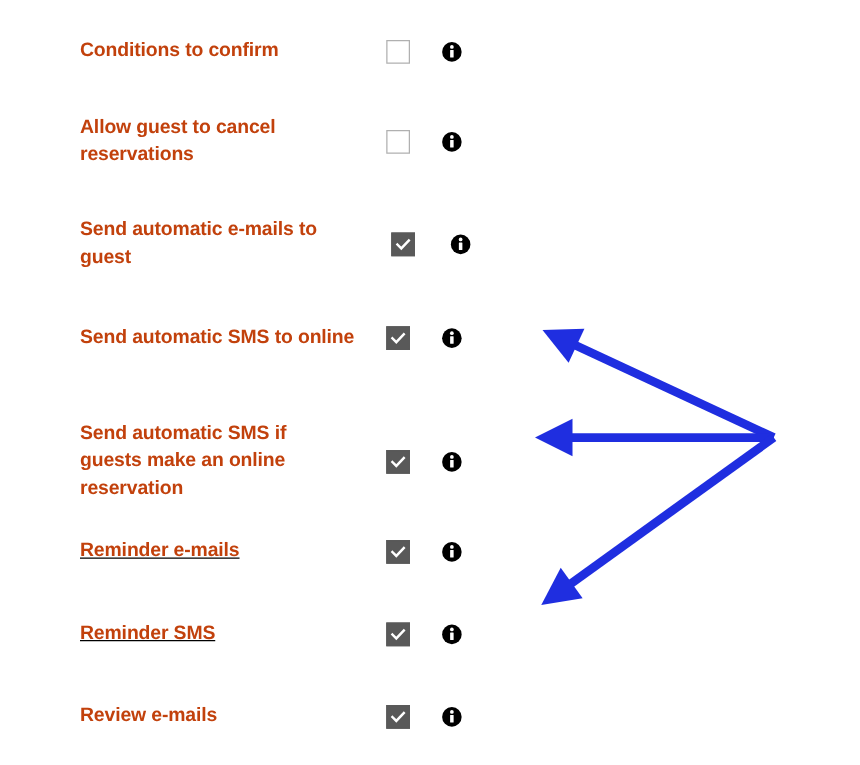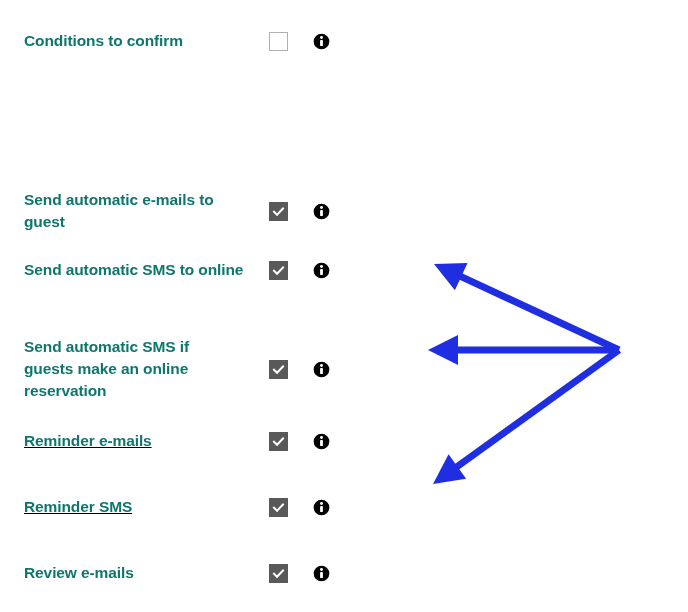--- a/index.html
+++ b/index.html
@@ -26,24 +26,24 @@
   .setting-row {
     position: absolute;
     left: 0;
     width: 400px;
     display: flex;
     align-items: center;
   }
 
   .row-label {
     width: 245px;
-    margin-left: 24px;
+    margin-left: 64px;
     font-size: 15.5px;
     font-weight: 600;
-    color: #0f766e;
+    color: #c2410c;
     line-height: 1.42;
     letter-spacing: -0.1px;
     white-space: pre-line;
   }
 
   .checkbox-cell {
     width: 44px;
     display: flex;
     justify-content: flex-start;
     align-items: center;
@@ -107,21 +107,35 @@
         <div class="checkbox" role="checkbox" aria-checked="false"></div>
       </div>
       <div class="info-cell">
         <svg class="info-icon" viewBox="0 0 20 20" xmlns="http://www.w3.org/2000/svg">
           <circle cx="10" cy="10" r="9.2" fill="#000000"></circle>
           <circle cx="10" cy="5.3" r="1.75" fill="#ffffff"></circle>
           <rect x="8.35" y="8.2" width="3.3" height="7.1" rx="0.5" fill="#ffffff"></rect>
         </svg>
       </div>
     </div>
-    <div class="setting-row" style="top: 178px; height: 66px;">
+    <div class="setting-row" style="top: 80px; height: 66px;">
+      <div class="row-label">Allow guest to cancel
+reservations</div>
+      <div class="checkbox-cell">
+        <div class="checkbox" role="checkbox" aria-checked="false"></div>
+      </div>
+      <div class="info-cell">
+        <svg class="info-icon" viewBox="0 0 20 20" xmlns="http://www.w3.org/2000/svg">
+          <circle cx="10" cy="10" r="9.2" fill="#000000"></circle>
+          <circle cx="10" cy="5.3" r="1.75" fill="#ffffff"></circle>
+          <rect x="8.35" y="8.2" width="3.3" height="7.1" rx="0.5" fill="#ffffff"></rect>
+        </svg>
+      </div>
+    </div>
+    <div class="setting-row" style="top: 162px; height: 66px; justify-content: space-between;">
       <div class="row-label">Send automatic e-mails to
 guest</div>
       <div class="checkbox-cell">
         <div class="checkbox checked" role="checkbox" aria-checked="true">
           <svg class="check-glyph" width="13" height="13" viewBox="0 0 16 16" xmlns="http://www.w3.org/2000/svg">
             <path d="M2.4 8.2 L6.2 12 L13.6 4.2" fill="none" stroke="#ffffff" stroke-width="2.4" stroke-linecap="square" stroke-linejoin="miter"></path>
           </svg>
         </div>
       </div>
       <div class="info-cell">

